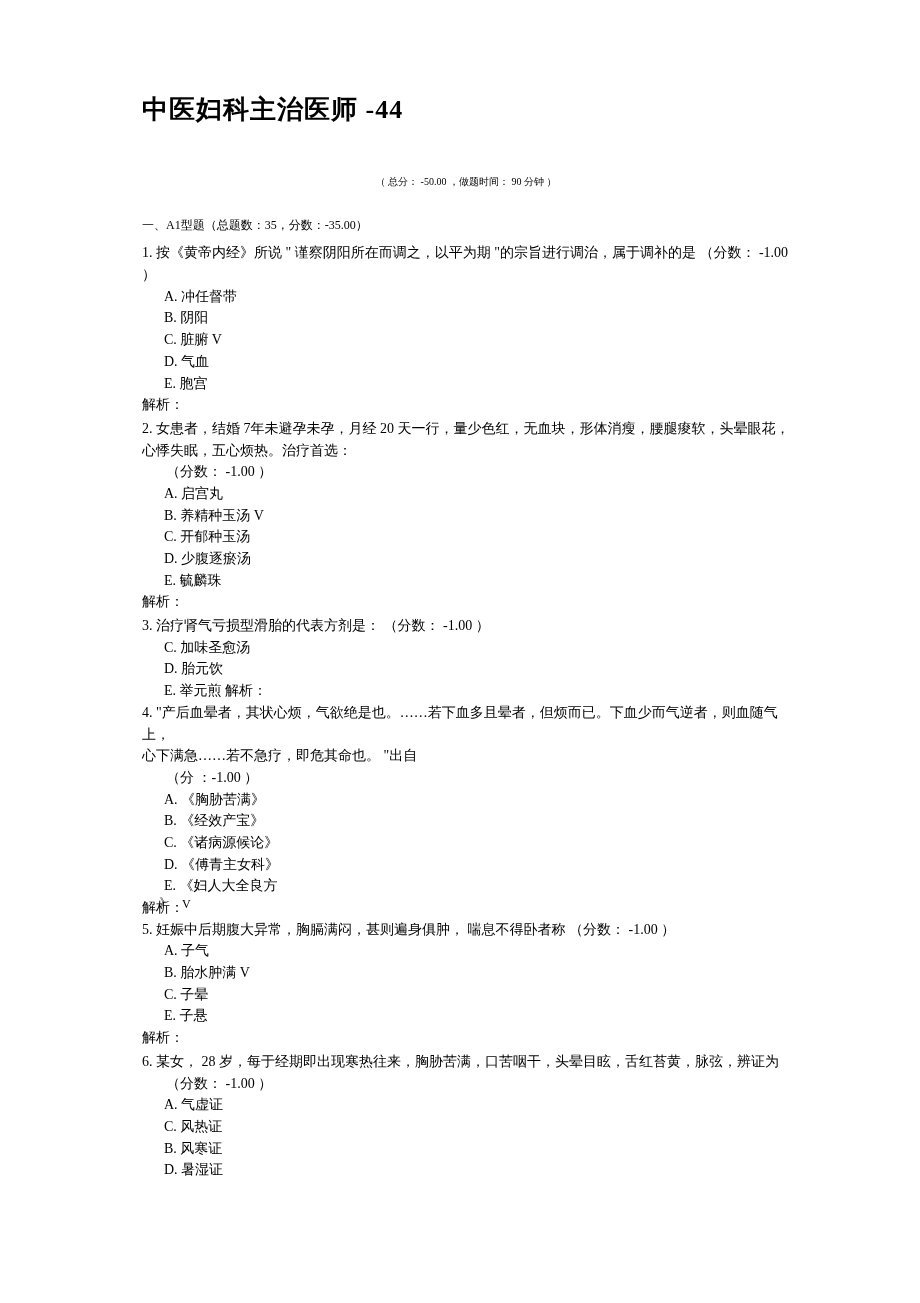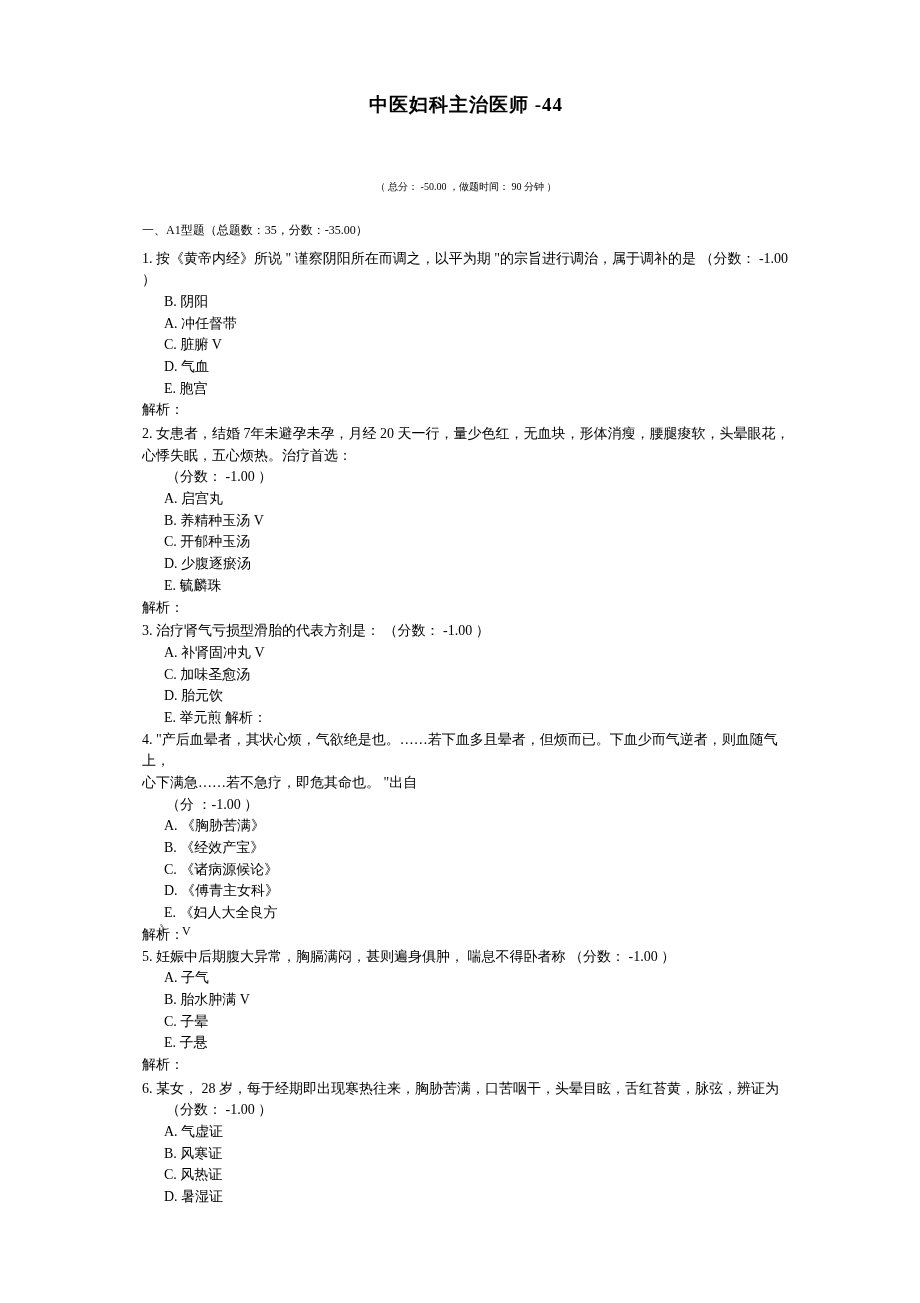--- a/index.html
+++ b/index.html
@@ -6,24 +6,23 @@
   body {
     width: 920px;
     background: #fff;
     font-family: "SimSun", "宋体", serif;
     font-size: 14px;
     color: #000;
     line-height: 1.55;
     padding: 90px 130px 60px 142px;
   }
   .title {
-    text-align: center;
-    font-size: 19px;
+    font-size: 26px;
     font-weight: bold;
-    margin-bottom: 60px;
+    margin-bottom: 44px;
     letter-spacing: 1px;
   }
   .meta {
     text-align: center;
     font-size: 10px;
     margin-bottom: 26px;
   }
   .section-head {
     font-size: 12px;
     margin-bottom: 8px;
@@ -38,22 +37,22 @@
 </head>
 <body>
 
 <div class="title">中医妇科主治医师  -44</div>
 <div class="meta">（ 总分：  -50.00 ，做题时间：  90 分钟  ）</div>
 <div class="section-head">一、A1型题（总题数：35，分数：-35.00）</div>
 
 <div class="q">
   <div>1.    按《黄帝内经》所说 " 谨察阴阳所在而调之，以平为期 "的宗旨进行调治，属于调补的是  （分数：  -1.00 ）</div>
   <div class="opts">
+    <div class="opt">A.  冲任督带</div>
     <div class="opt">B.  阴阳</div>
-    <div class="opt">A.  冲任督带</div>
     <div class="opt">C.  脏腑  V</div>
     <div class="opt">D.  气血</div>
     <div class="opt">E.  胞宫</div>
   </div>
 </div>
 <div class="analysis">解析：</div>
 
 <div class="q">
   <div>2.  女患者，结婚  7年未避孕未孕，月经  20 天一行，量少色红，无血块，形体消瘦，腰腿痠软，头晕眼花，</div>
   <div>心悸失眠，五心烦热。治疗首选：</div>
@@ -64,21 +63,20 @@
     <div class="opt">C.  开郁种玉汤</div>
     <div class="opt">D.  少腹逐瘀汤</div>
     <div class="opt">E.  毓麟珠</div>
   </div>
 </div>
 <div class="analysis">解析：</div>
 
 <div class="q">
   <div>3.  治疗肾气亏损型滑胎的代表方剂是：  （分数：  -1.00 ）</div>
   <div class="opts">
-    <div class="opt">A.  补肾固冲丸  V</div>
     <div class="opt">C.  加味圣愈汤</div>
     <div class="opt">D.  胎元饮</div>
     <div class="opt">
       <span>E.  举元煎</span>
       <span>解析：</span>
     </div>
   </div>
 </div>
 
 <div class="q">
@@ -108,17 +106,17 @@
     <div class="opt">E.  子悬</div>
   </div>
 </div>
 <div class="analysis">解析：</div>
 
 <div class="q">
   <div>6.  某女，   28 岁，每于经期即出现寒热往来，胸胁苦满，口苦咽干，头晕目眩，舌红苔黄，脉弦，辨证为</div>
   <div class="ind">（分数：  -1.00 ）</div>
   <div class="opts">
     <div class="opt">A.  气虚证</div>
+    <div class="opt">C.  风热证</div>
     <div class="opt">B.  风寒证</div>
-    <div class="opt">C.  风热证</div>
     <div class="opt">D.  暑湿证</div>
   </div>
 </div>
 
 </body></html>

